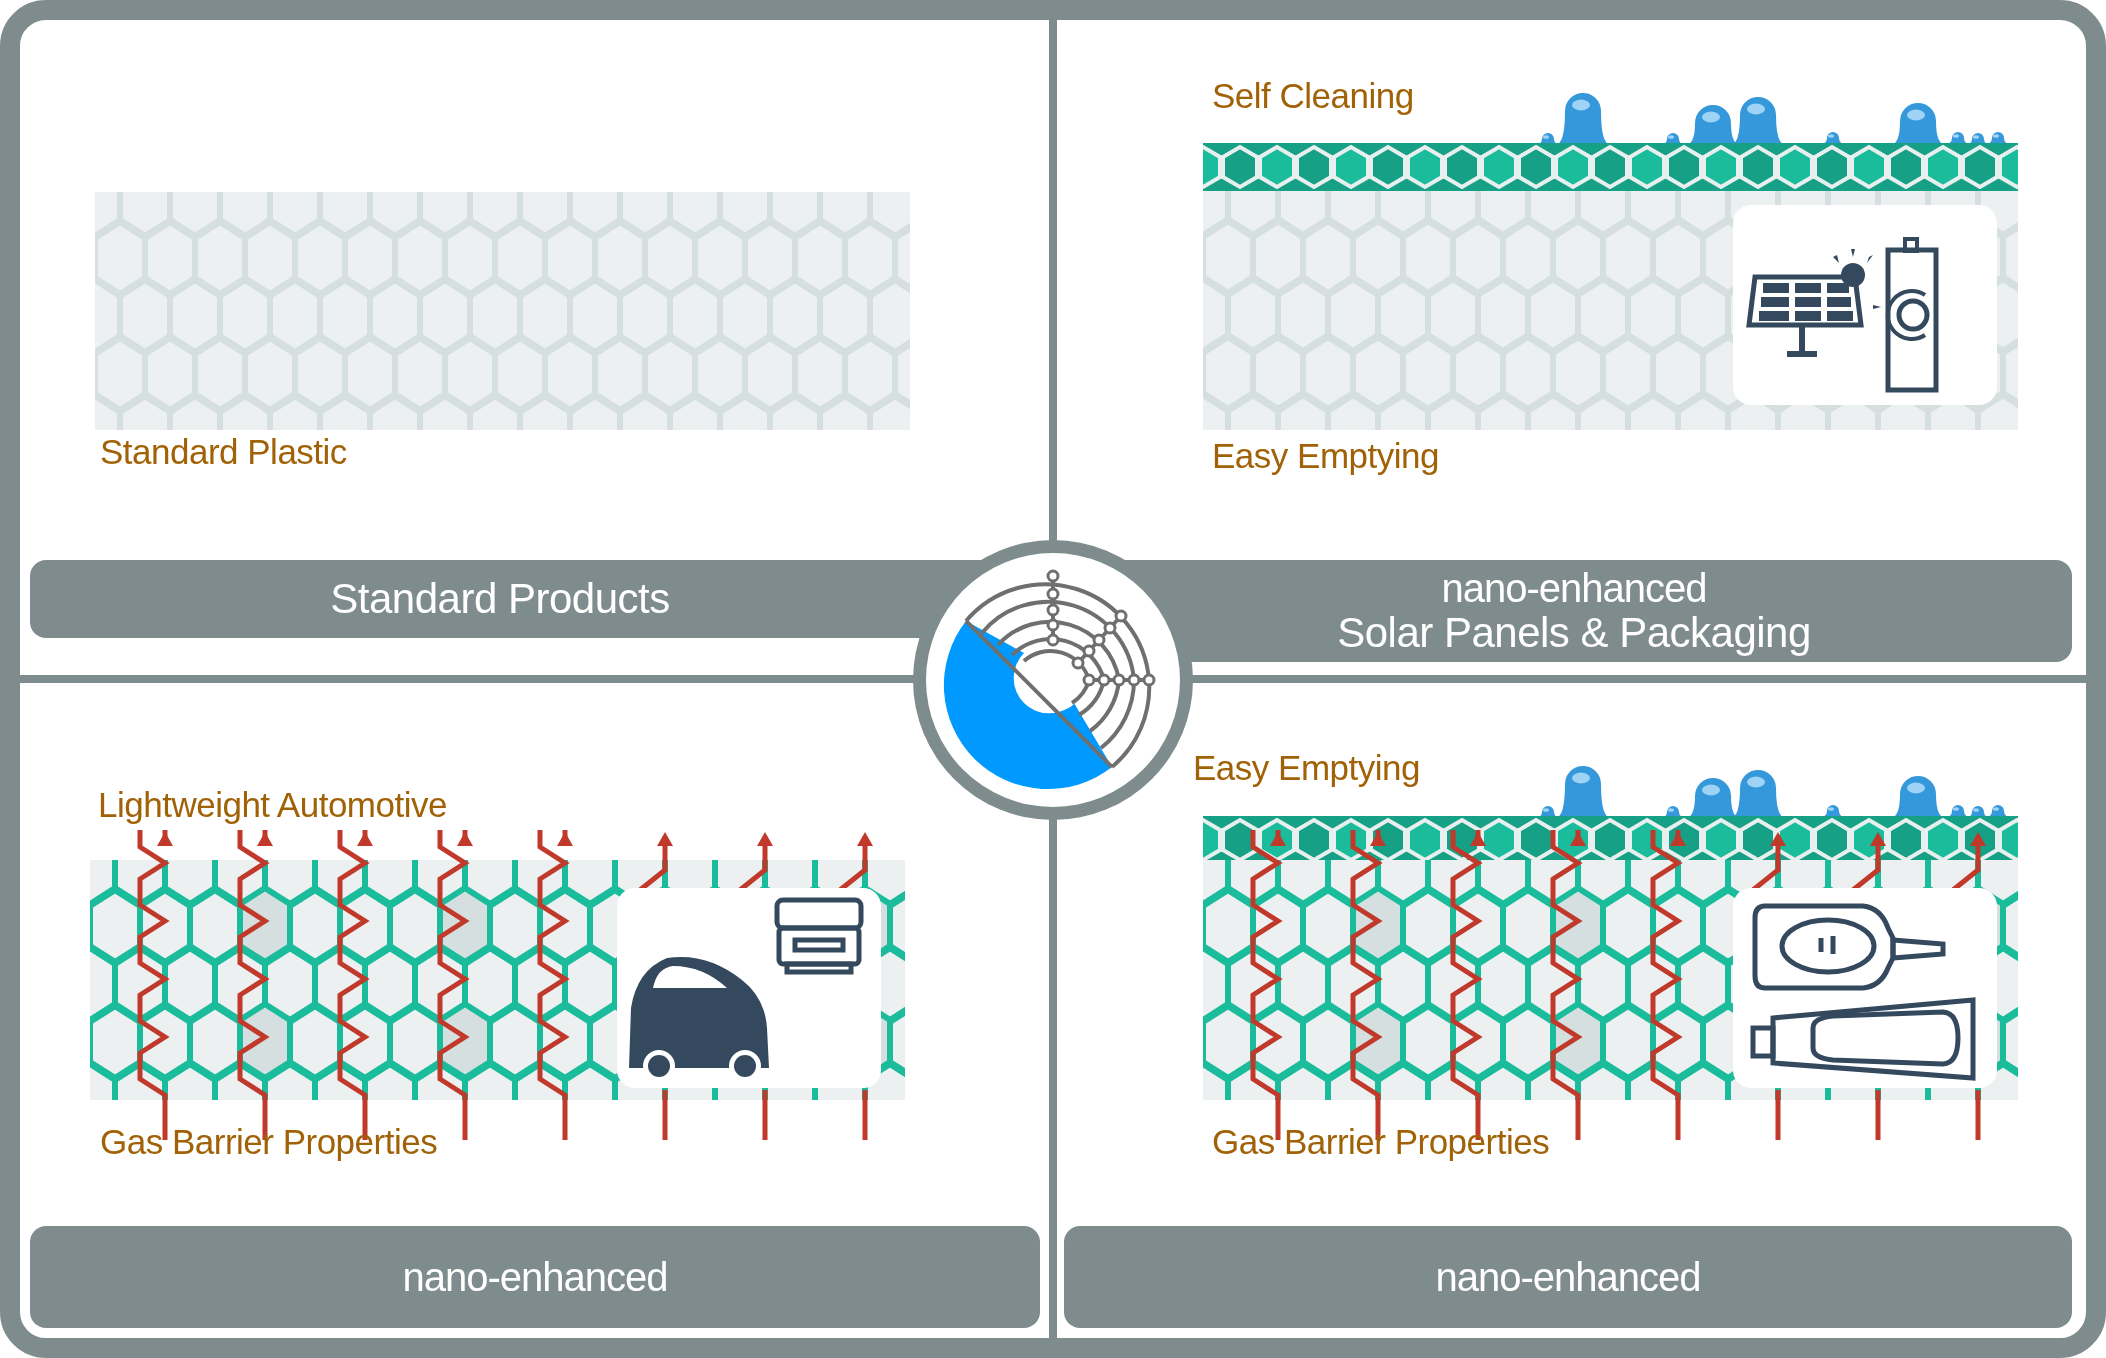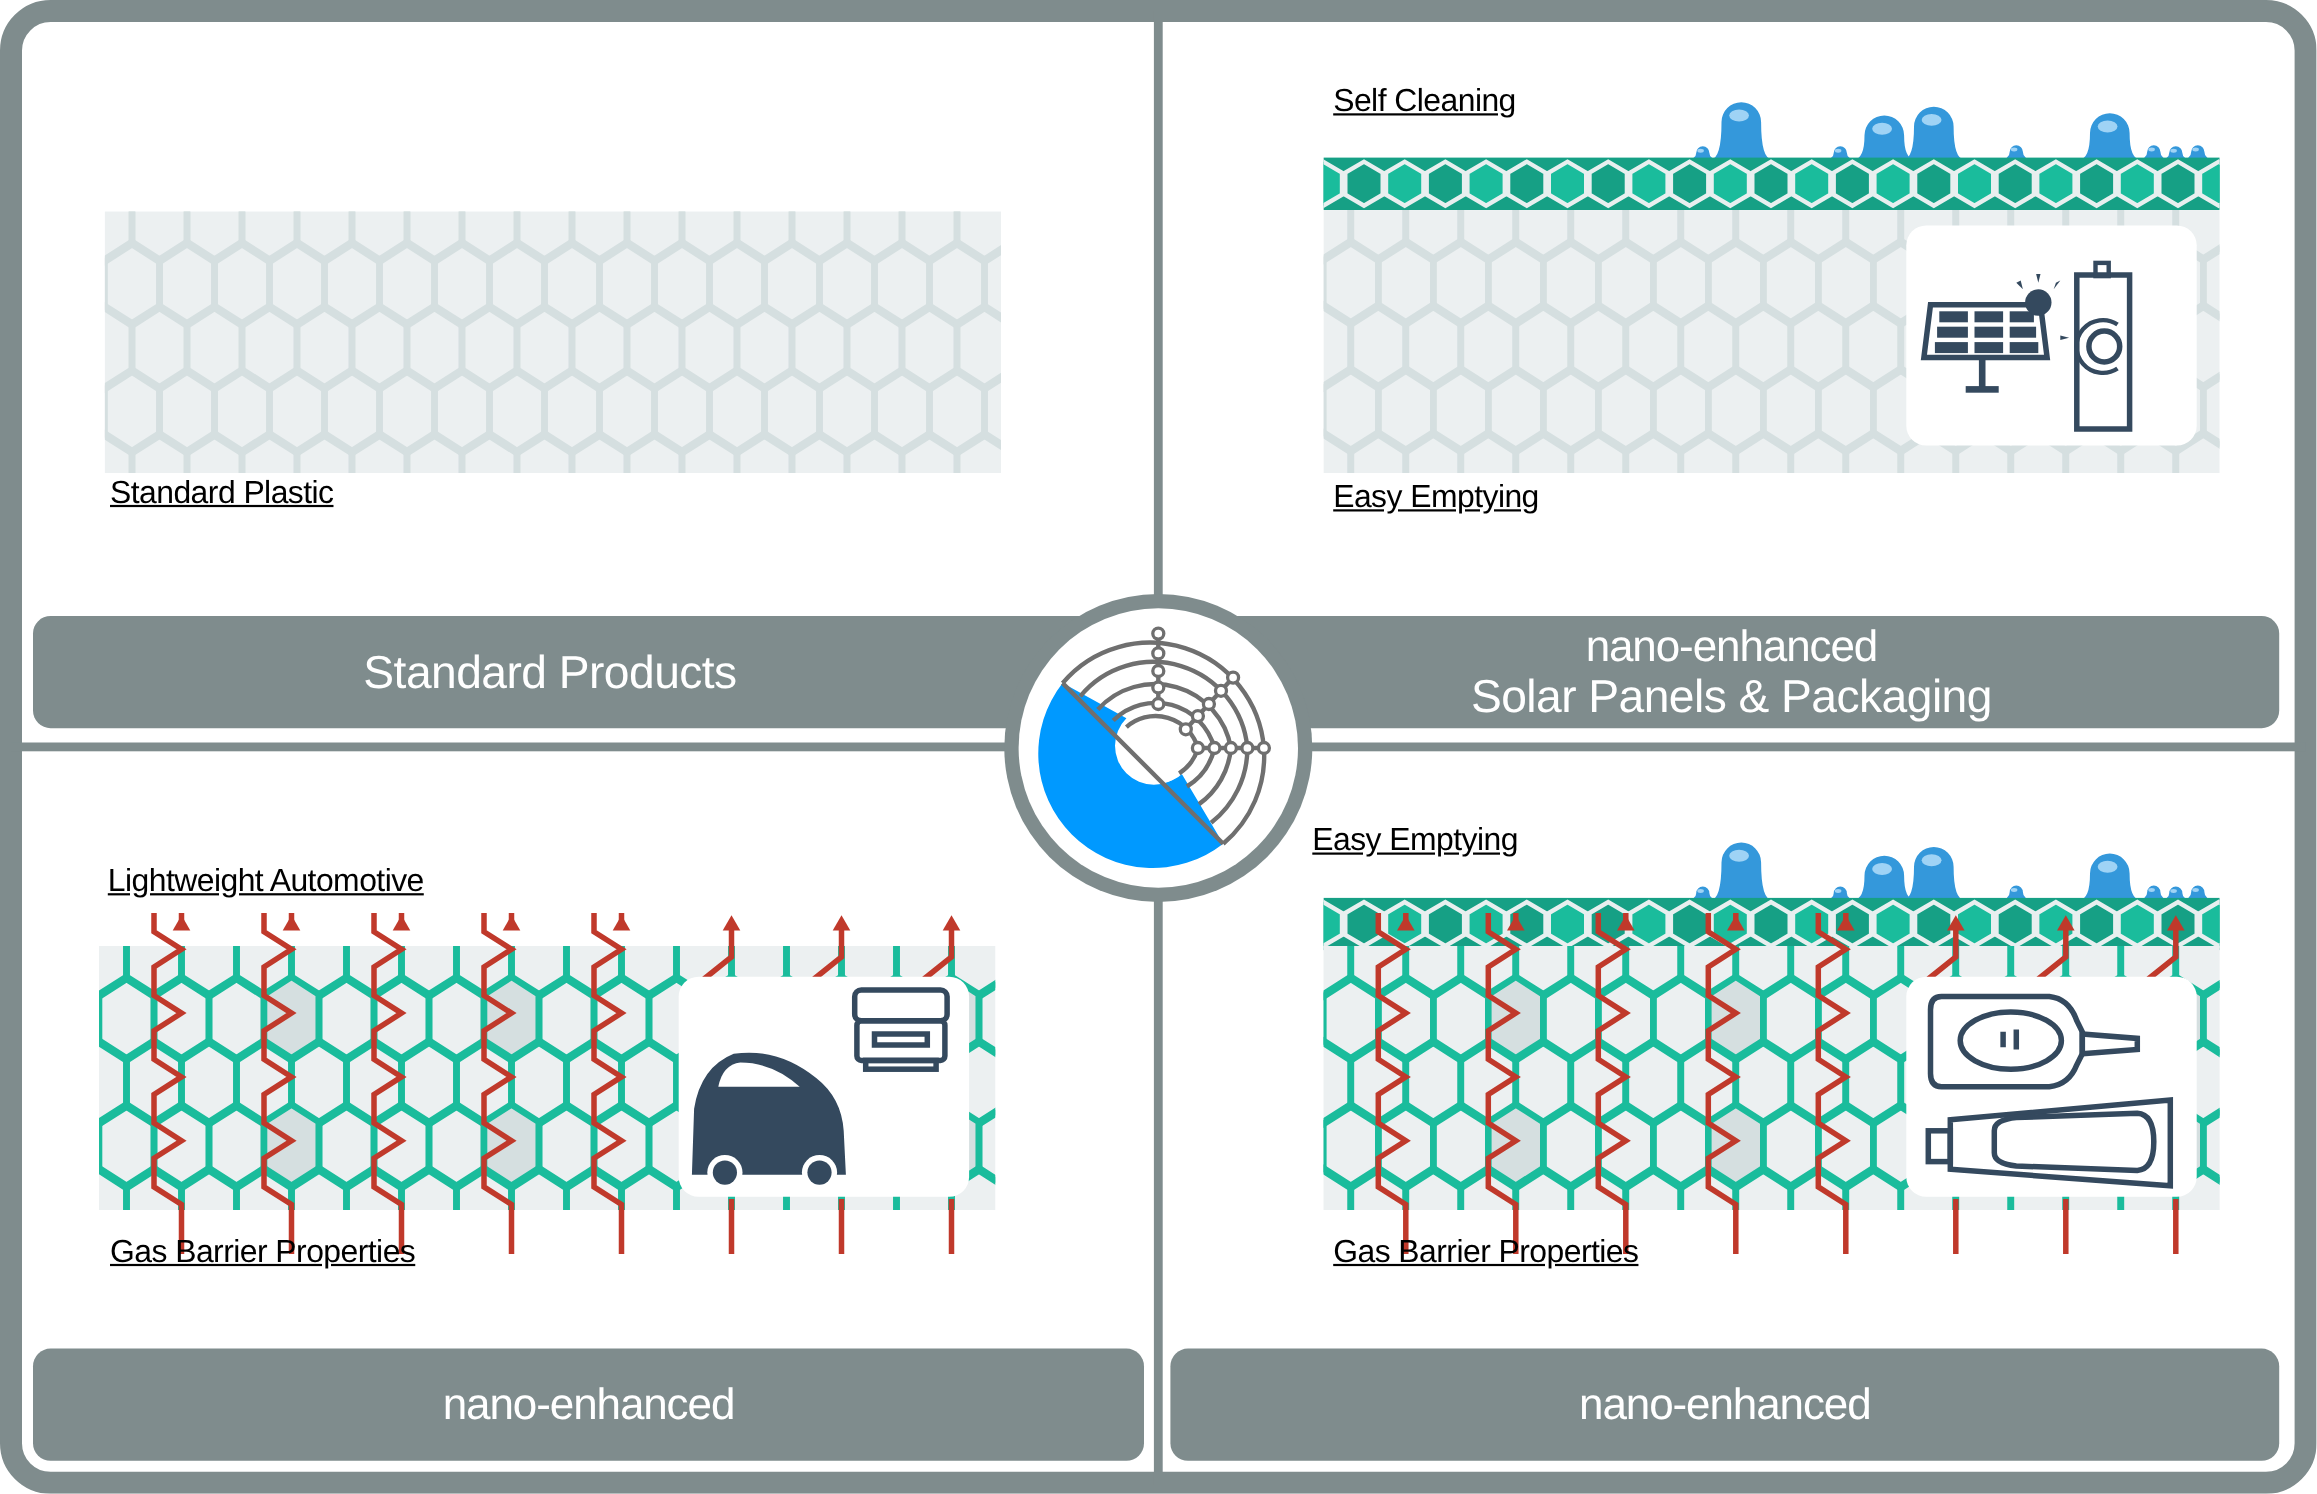--- a/index.html
+++ b/index.html
@@ -3,21 +3,21 @@
 <meta charset="utf-8">
 <style>
   html,body{margin:0;padding:0;background:#fff;}
   body{width:2106px;height:1358px;position:relative;overflow:hidden;font-family:"Liberation Sans",sans-serif;}
   .frame{position:absolute;left:0;top:0;width:2106px;height:1358px;box-sizing:border-box;border:20px solid #7f8c8d;border-radius:46px;background:#fff;}
   .vdiv{position:absolute;left:1049px;top:10px;width:8px;height:1340px;background:#7f8c8d;}
   .hdiv{position:absolute;left:10px;top:675px;width:2086px;height:8px;background:#7f8c8d;}
   .bar{position:absolute;background:#7f8c8d;border-radius:16px;color:#fff;text-align:center;display:flex;flex-direction:column;justify-content:center;}
   .bar .b1{font-weight:normal;font-size:40px;line-height:44px;letter-spacing:-1px;}
   .bar .b2{font-size:42px;line-height:46px;letter-spacing:-0.5px;}
-  .label{position:absolute;color:#000000;font-size:29px;letter-spacing:-0.5px;white-space:nowrap;text-decoration:underline;}
+  .label{position:absolute;color:#a16207;font-size:35px;letter-spacing:-0.5px;white-space:nowrap;}
   .hexbox{position:absolute;overflow:hidden;}
   .card{position:absolute;background:#fff;border-radius:18px;}
   .center{position:absolute;left:913px;top:540px;width:280px;height:280px;border-radius:50%;background:#7f8c8d;}
   .center-in{position:absolute;left:13px;top:13px;width:254px;height:254px;border-radius:50%;background:#fff;}
   svg{display:block;}
 </style>
 </head>
 <body>
 
 <div class="frame"></div>
@@ -116,21 +116,21 @@
         <path d="M725 218 L750 202 L775 218 L775 262 L750 278 L725 262 Z" fill="none" stroke="#d5dfe0" stroke-width="6"></path>
         <path d="M775 218 L800 202 L825 218 L825 262 L800 278 L775 262 Z" fill="none" stroke="#d5dfe0" stroke-width="6"></path>
         <path d="M825 218 L850 202 L875 218 L875 262 L850 278 L825 262 Z" fill="none" stroke="#d5dfe0" stroke-width="6"></path>
       </g>
       <clipPath id="hb-tl-clip">
         <rect x="0" y="0" width="815" height="238"></rect>
       </clipPath>
     </svg>
   </div>
 <div class="label" style="left:100px;top:432px;">Standard Plastic</div>
-<div class="bar" style="left:30px;top:560px;width:1000px;height:102px;">
+<div class="bar" style="left:30px;top:560px;width:1000px;height:78px;">
   <div class="b2" style="padding-right:60px;">Standard Products</div>
 </div>
 
 <div class="label" style="left:1212px;top:76px;">Self Cleaning</div>
 <div class="hexbox" id="drops-tr" style="left:1203px;top:85px;width:815px;height:60px;overflow:visible;">
     <svg width="815" height="60">
       <path d="M329 60 Q339 60 339 54 A6 6 0 0 1 351 54 Q351 60 361 60 Z" fill="#3498db"></path>
       <ellipse cx="343" cy="52" rx="3" ry="1.7999999999999998" fill="#9fd3f5"></ellipse>
       <path d="M352 60 Q362 60 362 26 A18 18 0 0 1 398 26 Q398 60 408 60 Z" fill="#3498db"></path>
       <ellipse cx="378" cy="20" rx="9" ry="5.3999999999999995" fill="#9fd3f5"></ellipse>

